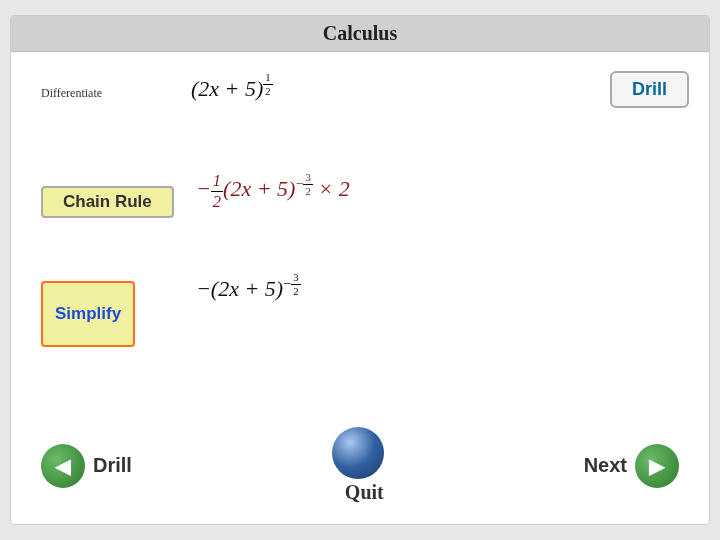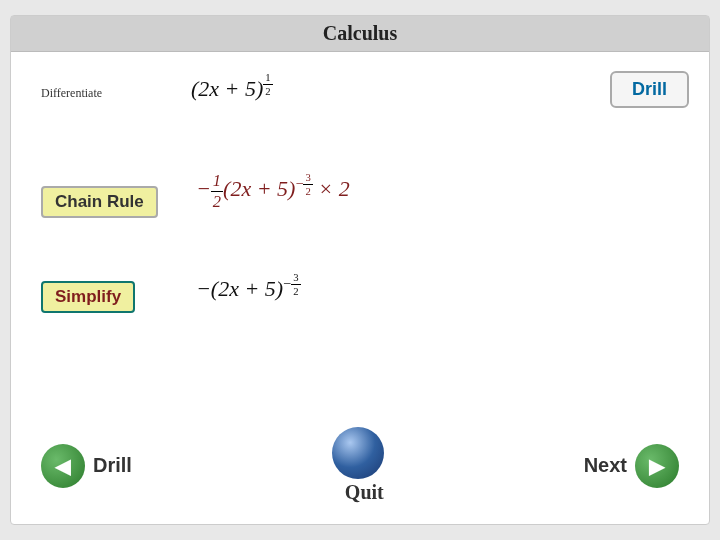--- a/index.html
+++ b/index.html
@@ -63,47 +63,47 @@
       color: #111;
     }
 
     .chain-rule-btn {
       position: absolute;
       top: 170px;
       left: 30px;
       background: #f0f0a0;
       border: 2px solid #aaa;
       border-radius: 4px;
-      padding: 4px 12px;
+      padding: 4px 20px;
       font-size: 17px;
       font-weight: bold;
       cursor: pointer;
       color: #333;
     }
 
     .chain-rule-expr {
       position: absolute;
       top: 155px;
       left: 185px;
       font-size: 22px;
       color: #7f1d1d;
     }
 
     .simplify-btn {
       position: absolute;
       top: 265px;
       left: 30px;
       background: #f0f0a0;
-      border: 2px solid #0f766e;
+      border: 2px solid #f97316;
       border-radius: 4px;
-      padding: 4px 12px;
+      padding: 21px 12px;
       font-size: 17px;
       font-weight: bold;
       cursor: pointer;
-      color: #7f1d1d;
+      color: #1d4ed8;
     }
 
     .simplify-expr {
       position: absolute;
       top: 255px;
       left: 185px;
       font-size: 22px;
       color: #111;
     }
 

